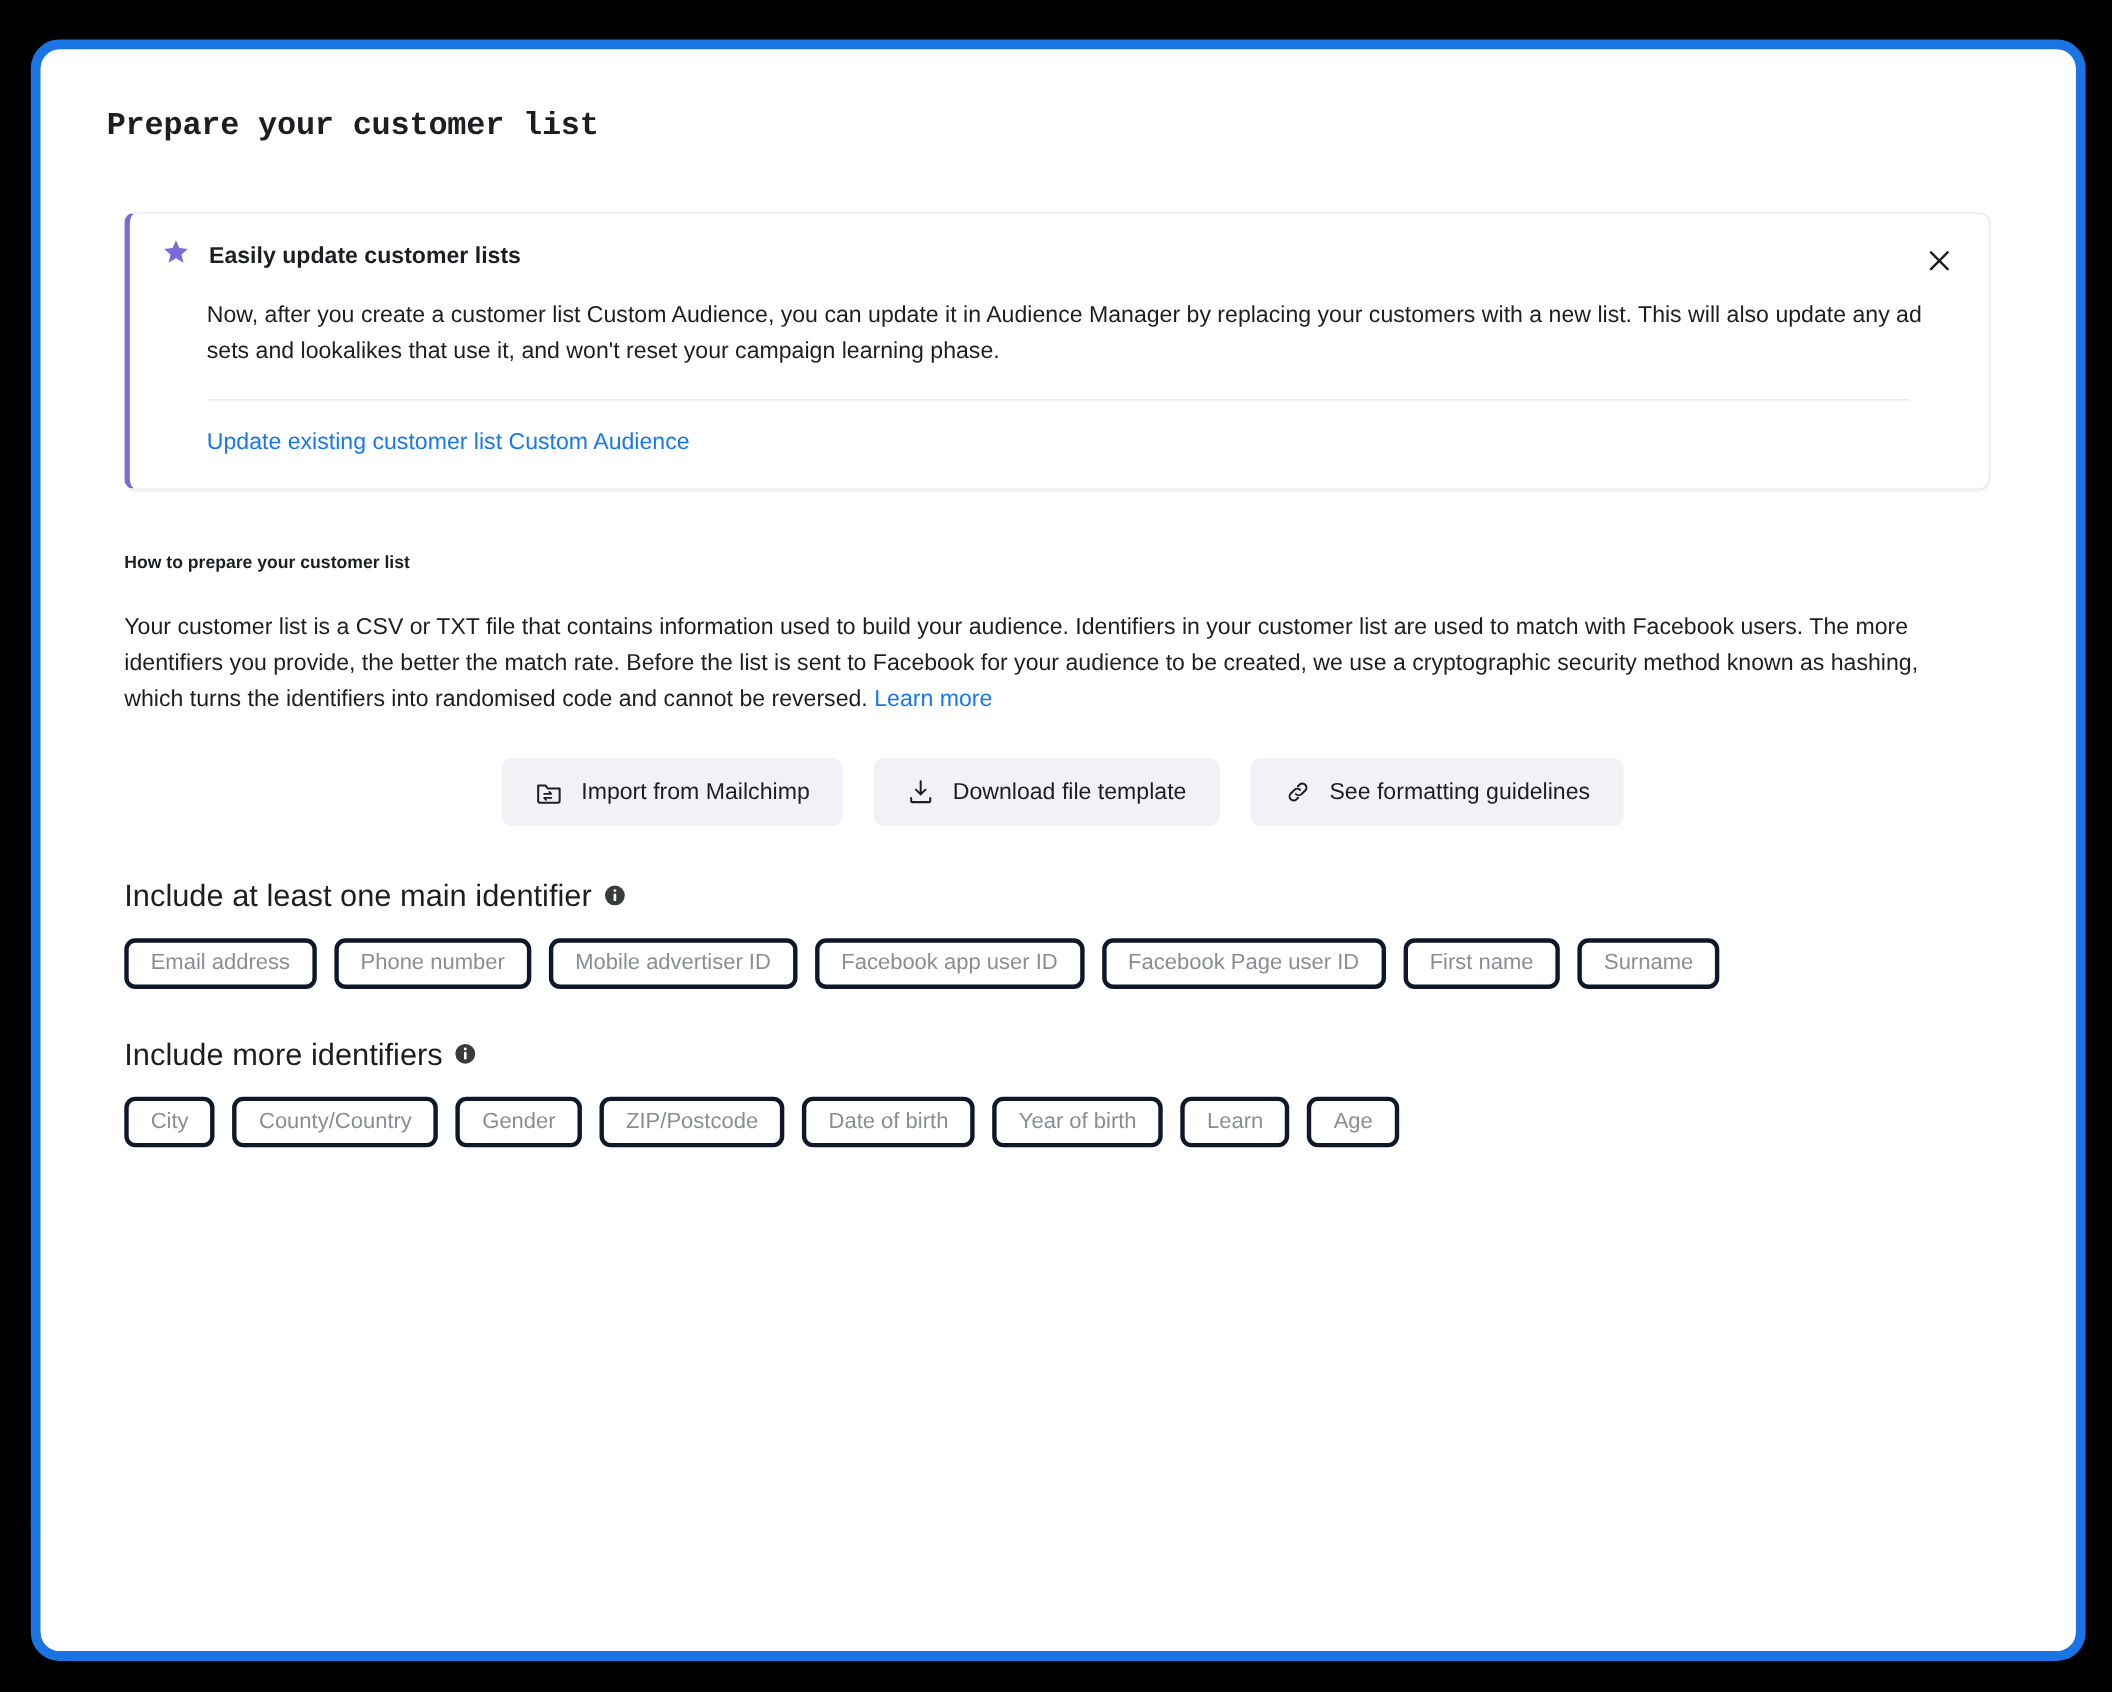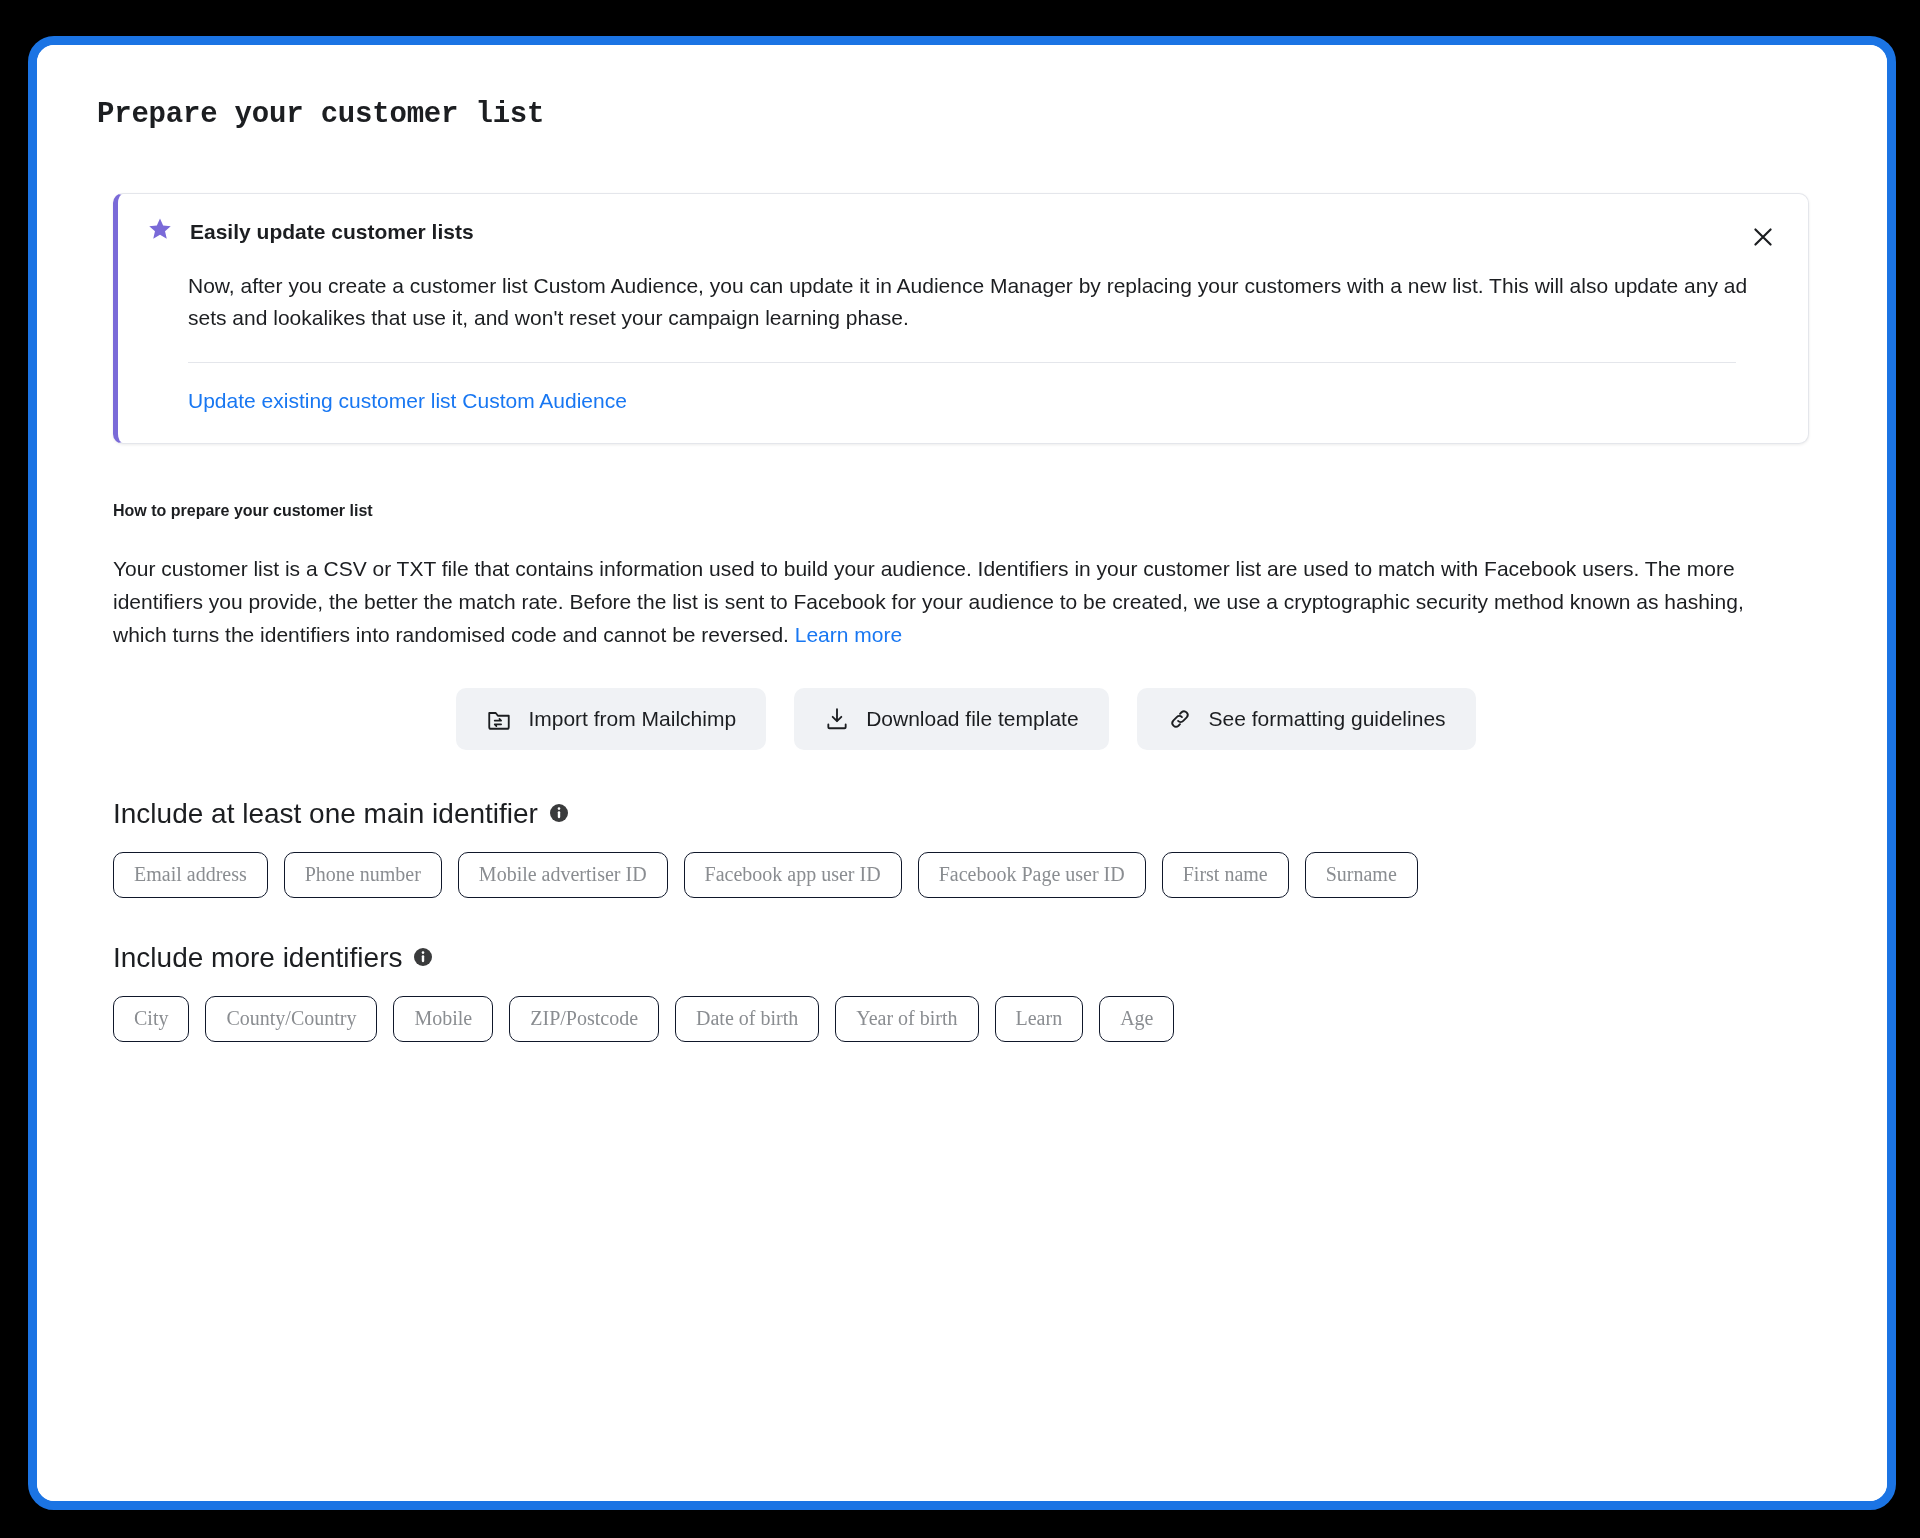--- a/index.html
+++ b/index.html
@@ -190,24 +190,24 @@
     flex-wrap: wrap;
     gap: 16px;
     margin-top: 22px;
   }
 
   .chip {
     display: inline-flex;
     align-items: center;
     height: 46px;
     padding: 0 20px;
-    border: 1px solid #0f172a;
+    border: 4px solid #0f172a;
     border-radius: 10px;
     background: #ffffff;
-    font-family: Liberation Serif, serif;
+    font-family: Liberation Sans, sans-serif;
     font-size: 20px;
     color: #8a8d91;
     white-space: nowrap;
     cursor: default;
   }
 </style>
 </head>
 <body>
 
 <div class="screen">
@@ -304,21 +304,21 @@
             <svg width="20" height="20" viewBox="0 0 20 20" aria-hidden="true">
               <circle cx="10" cy="10" r="9" fill="#3a3b3c"></circle>
               <circle cx="10" cy="5.6" r="1.3" fill="#ffffff"></circle>
               <rect x="8.8" y="8.2" width="2.4" height="7" rx="1.1" fill="#ffffff"></rect>
             </svg>
           </span>
         </div>
         <div class="chips">
           <span class="chip">City</span>
           <span class="chip">County/Country</span>
-          <span class="chip">Mobile</span>
+          <span class="chip">Gender</span>
           <span class="chip">ZIP/Postcode</span>
           <span class="chip">Date of birth</span>
           <span class="chip">Year of birth</span>
           <span class="chip">Learn</span>
           <span class="chip">Age</span>
         </div>
       </div>
 
 
     </div>

